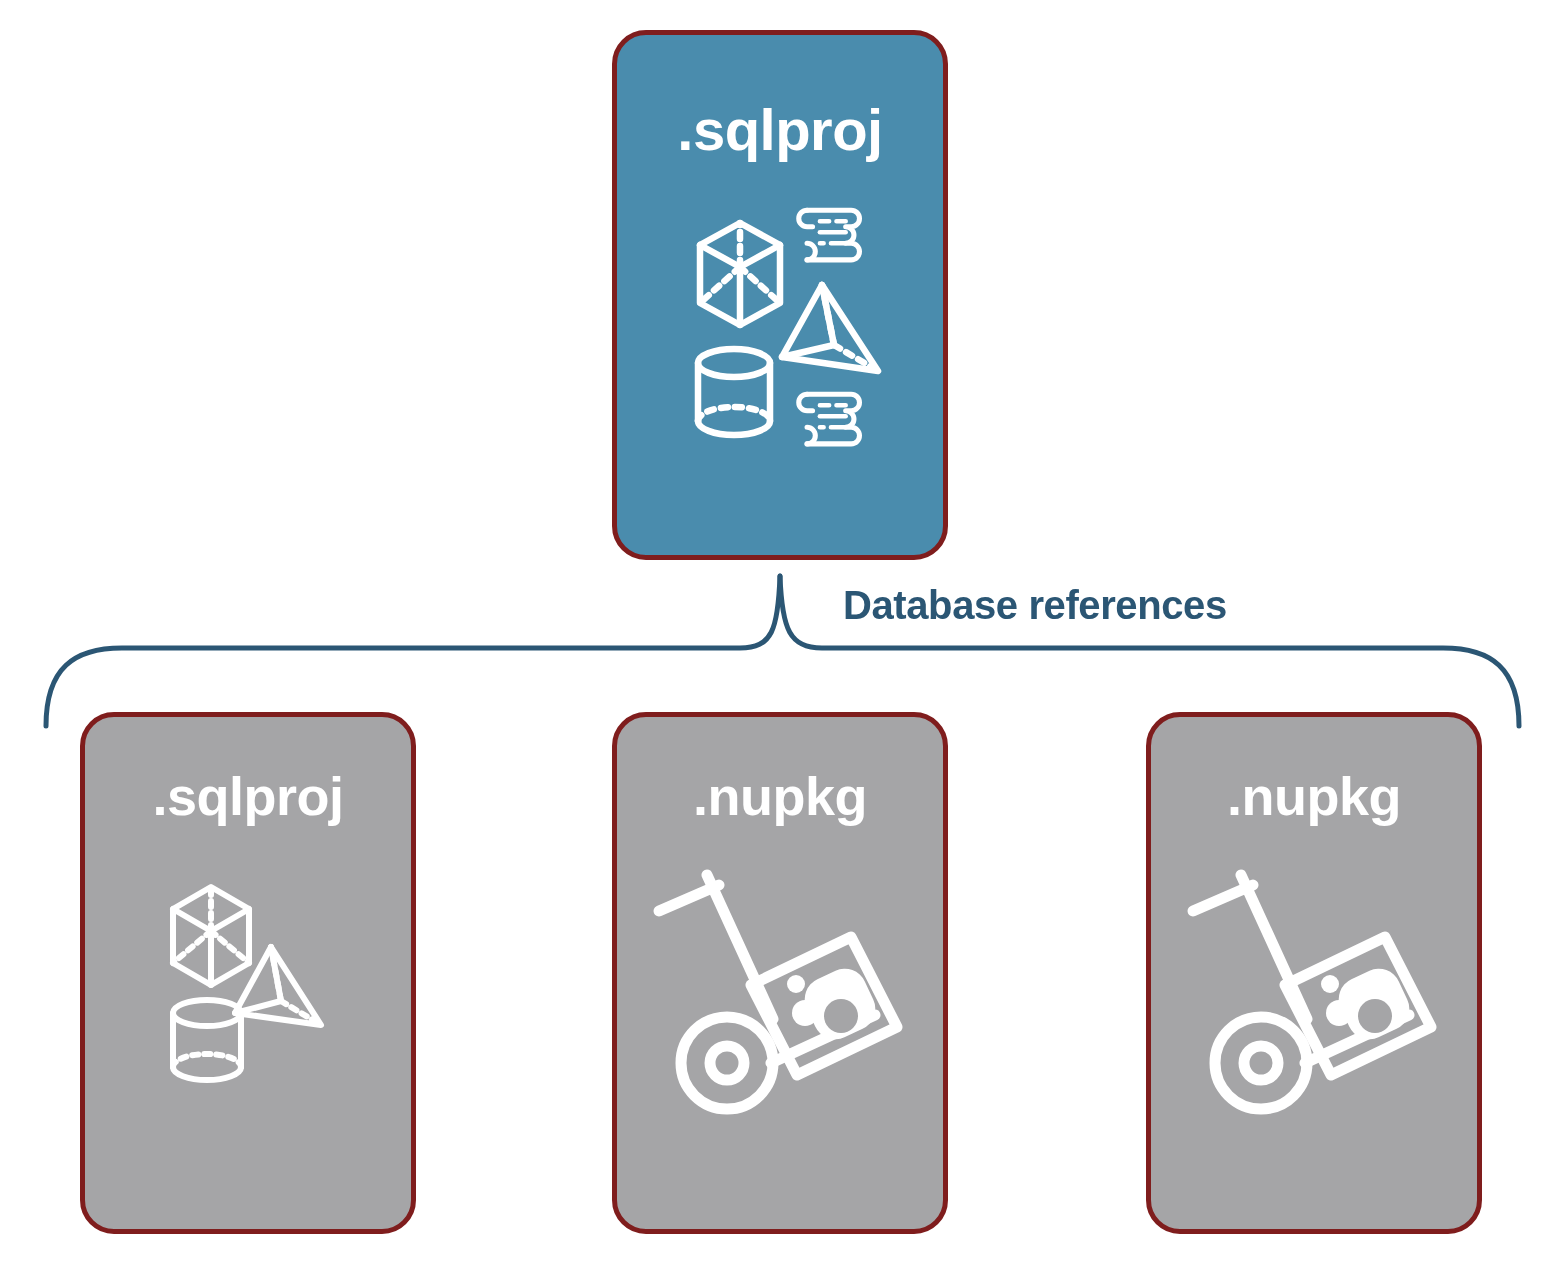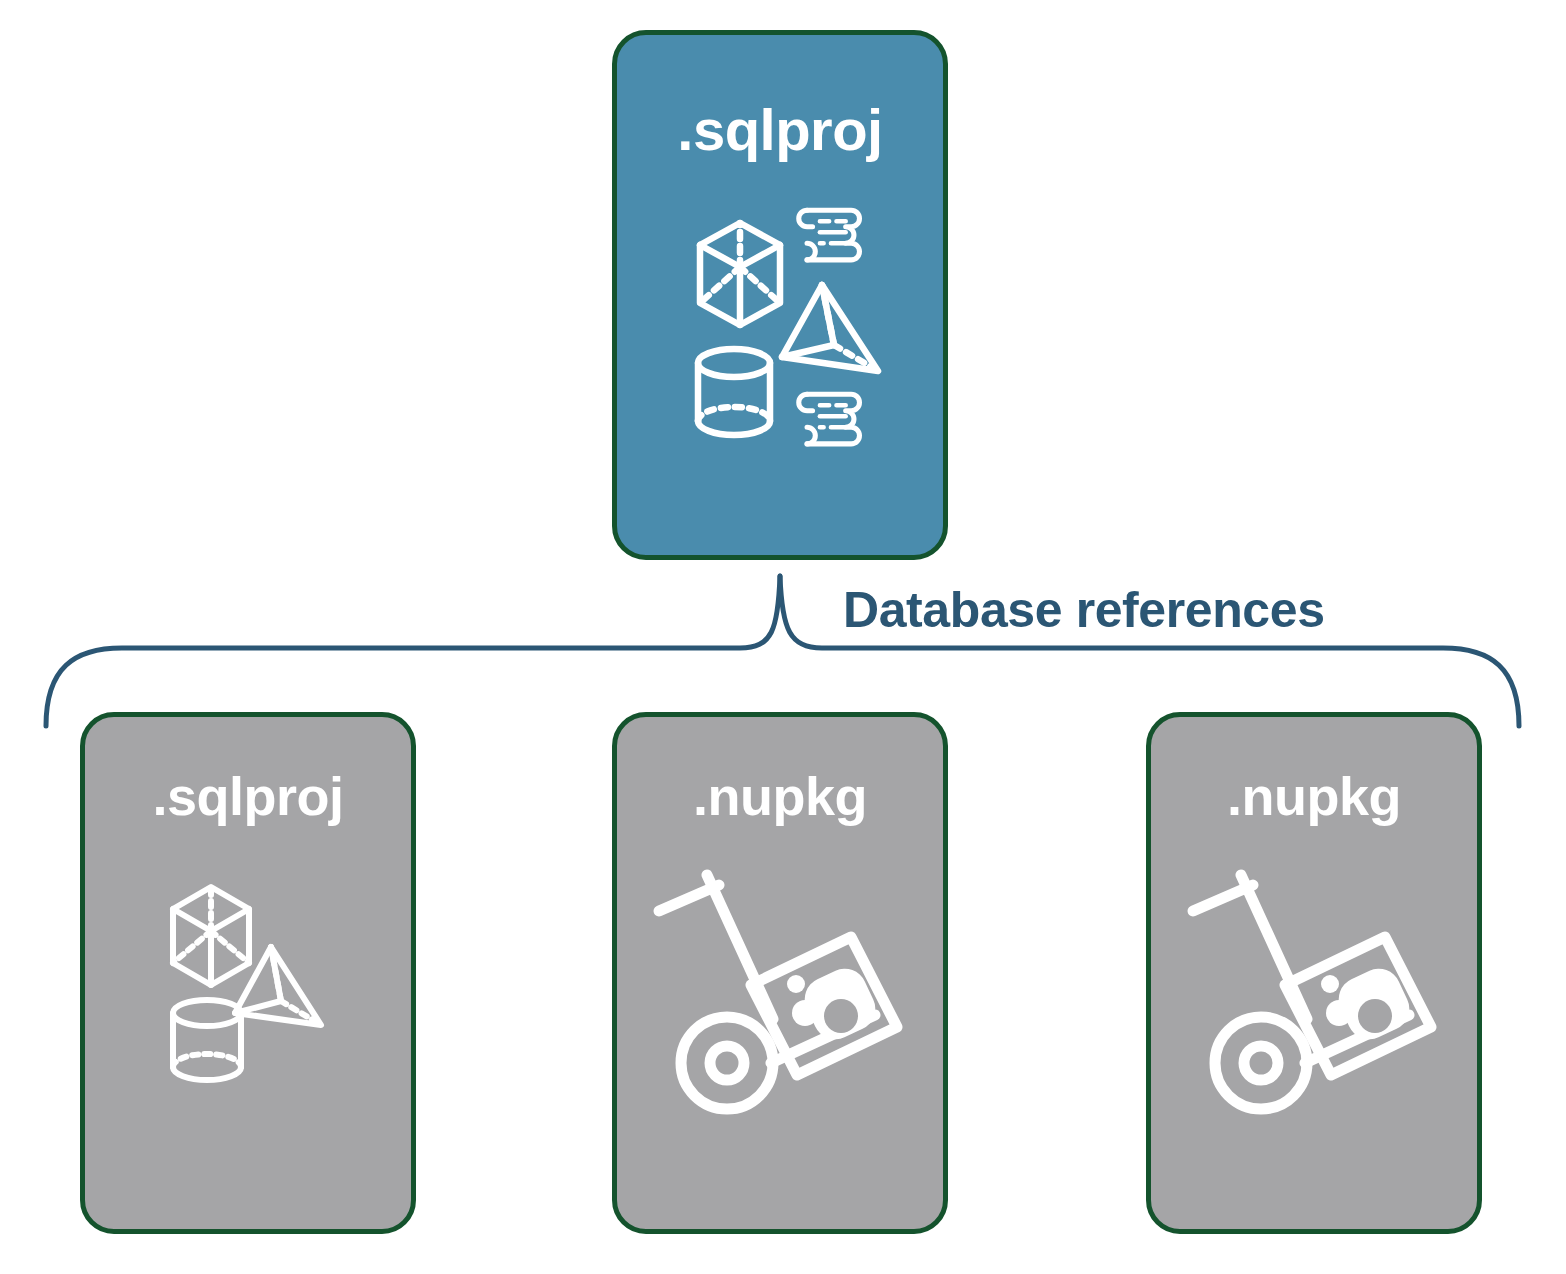--- a/index.html
+++ b/index.html
@@ -16,21 +16,21 @@
     width: 1566px;
     height: 1274px;
     background: #ffffff;
     overflow: hidden;
   }
 
   
   .node {
     position: absolute;
     box-sizing: border-box;
-    border: 5px solid #14532d;
+    border: 5px solid #7f1d1d;
     border-radius: 34px;
     display: block;
   }
   .node.blue  { background: #4a8cad; }
   .node.gray  { background: #a5a5a7; }
 
   .node-title {
     position: absolute;
     left: 0;
     right: 0;
@@ -58,21 +58,21 @@
     height: 1274px;
     pointer-events: none;
   }
 
   
   #bracket-label {
     position: absolute;
     left: 843px;
     top: 585px;
     color: #2b5674;
-    font-size: 50px;
+    font-size: 40px;
     font-weight: bold;
     line-height: 1;
     letter-spacing: -0.4px;
     white-space: nowrap;
     user-select: none;
   }
 </style>
 </head>
 <body>
 

